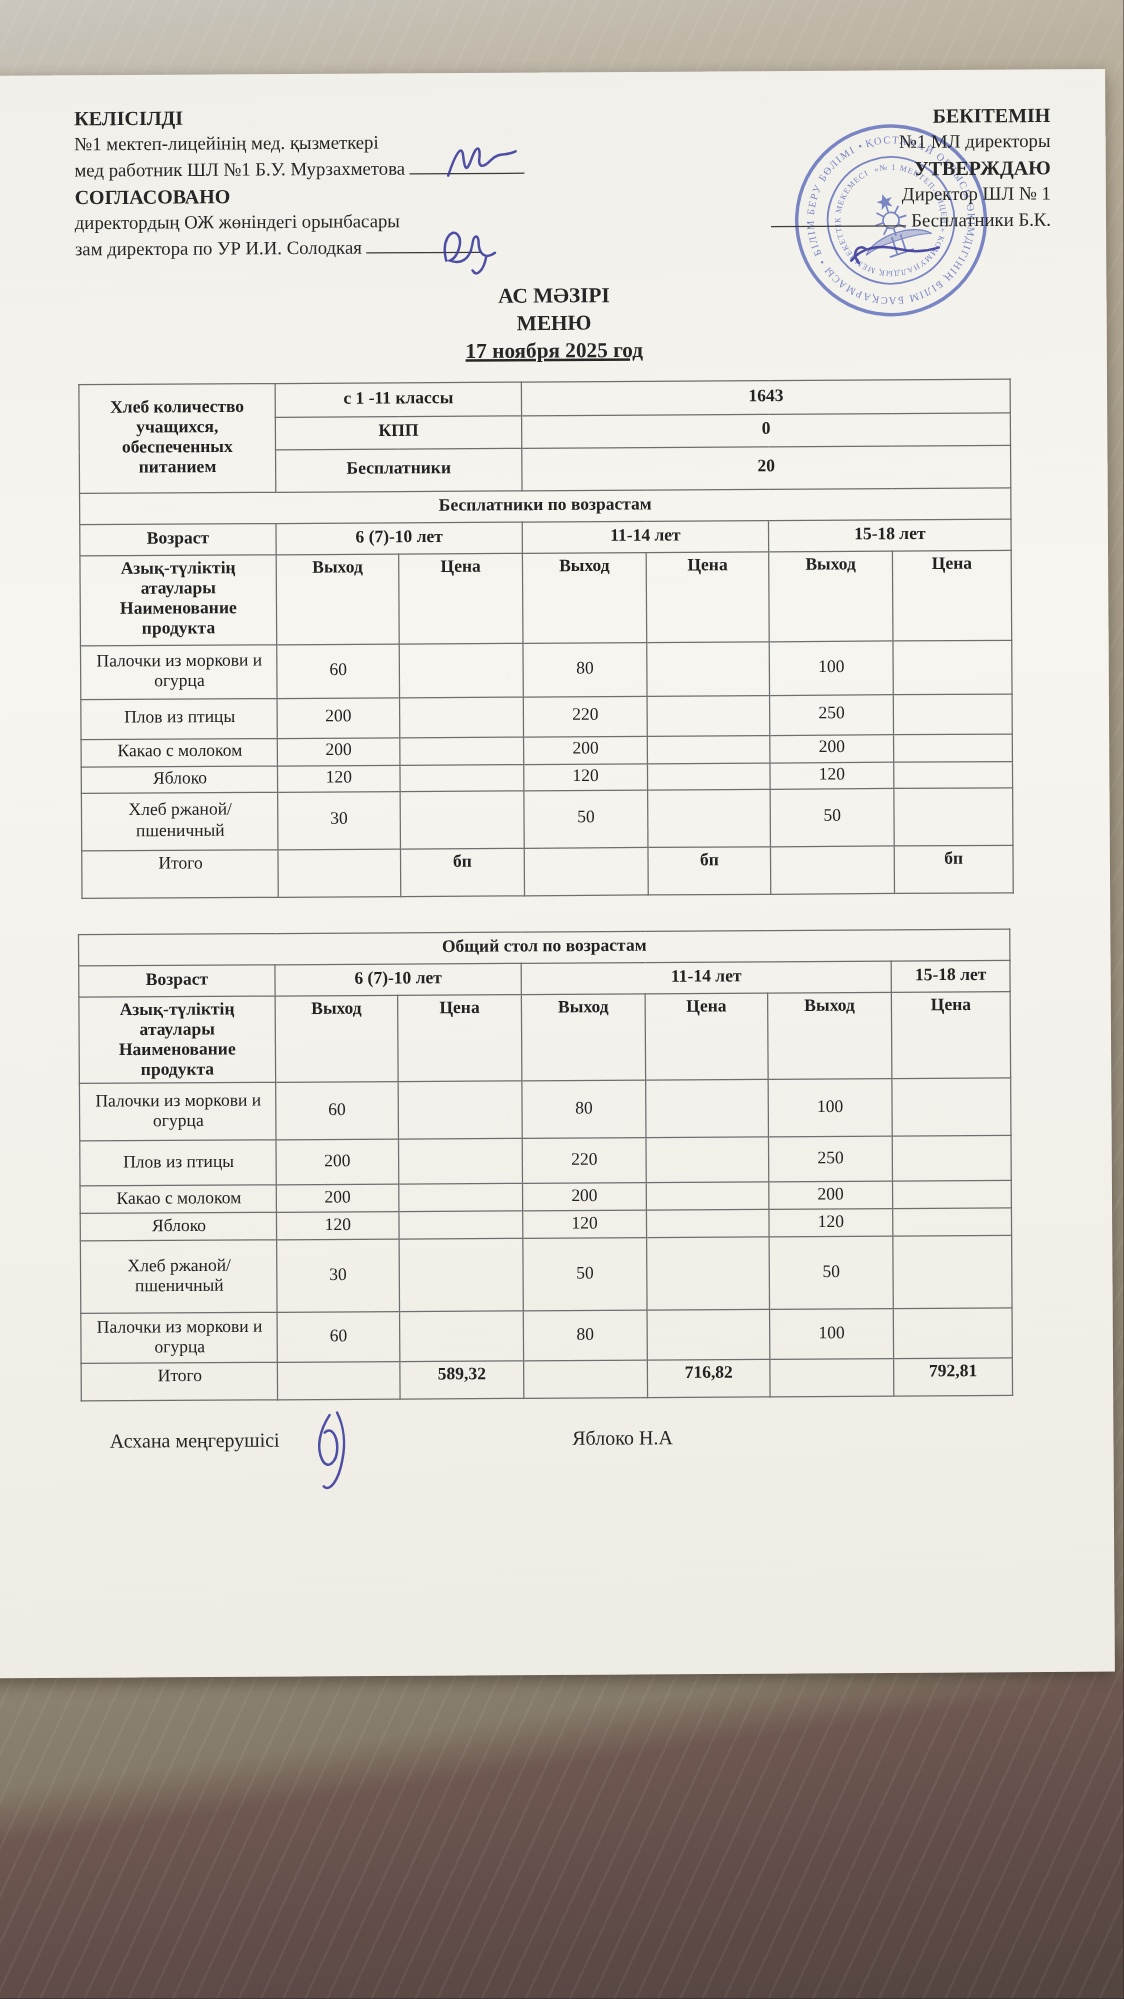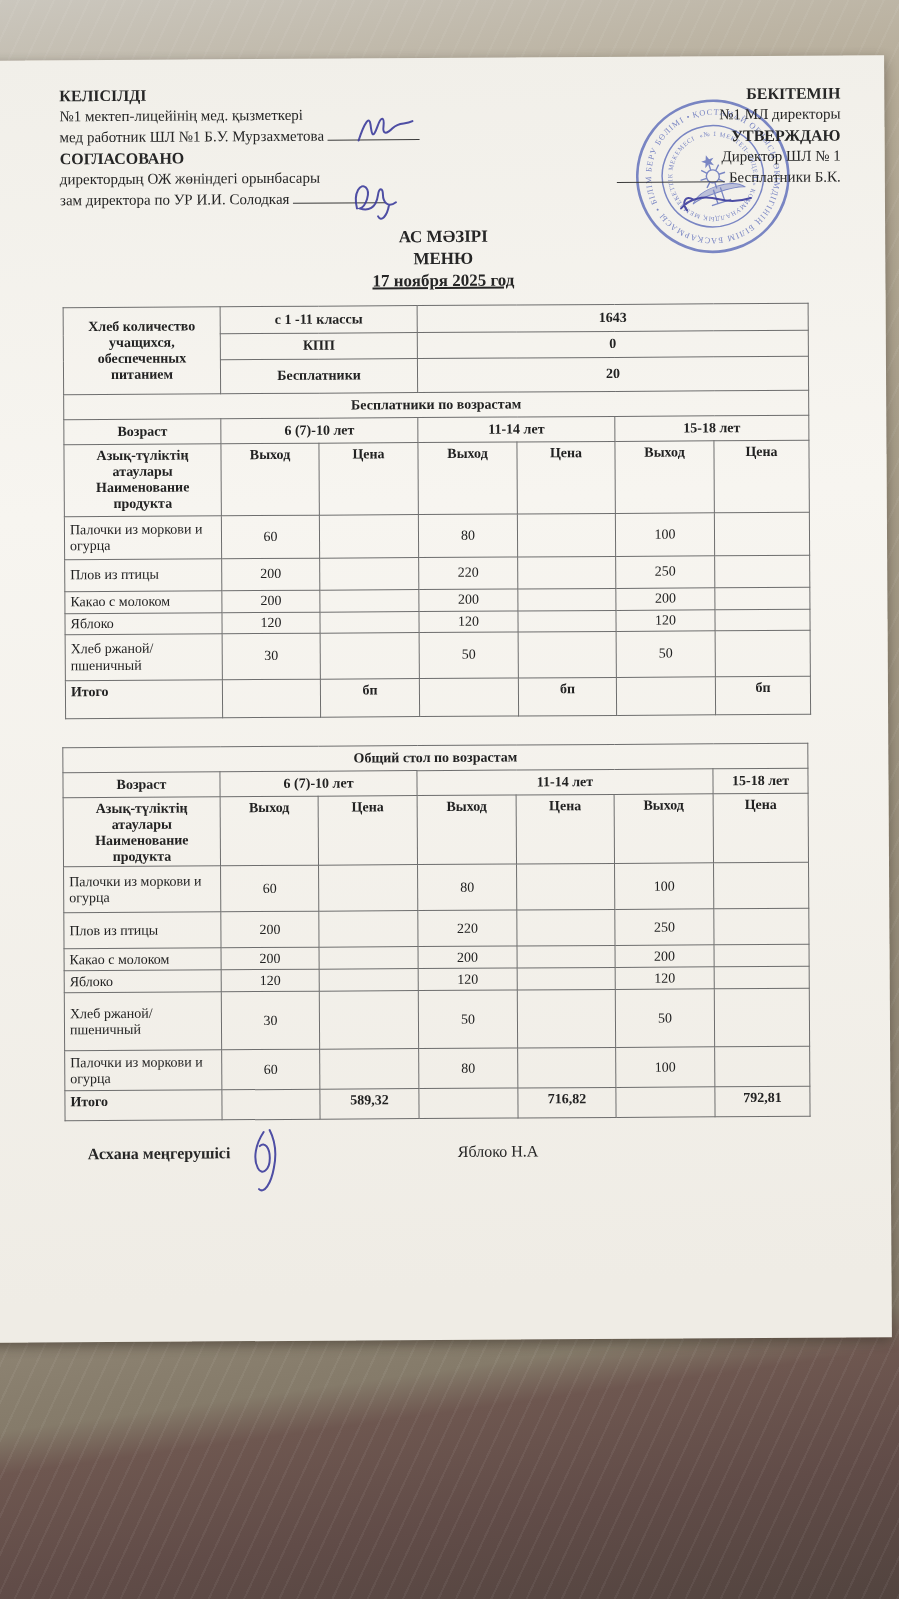--- a/index.html
+++ b/index.html
@@ -35,38 +35,38 @@
   td{border:1px solid #6e6e6e;font-size:14px;color:#222;padding:1px 4px;
      vertical-align:middle;overflow-wrap:anywhere;line-height:1.15;}
   .c{text-align:center;}
   .banner-row td{height:22px;font-weight:bold;text-align:center;}
   .age-row td{height:22px;font-weight:bold;text-align:center;}
   .colhead td{vertical-align:top;text-align:center;font-weight:bold;padding-top:3px;}
   #t1 .colhead{height:72px;}
   #t2 .colhead{height:64px;}
   .r-info td{font-weight:bold;text-align:center;}
   .ri1{height:27px;} .ri2{height:26px;} .ri3{height:34px;}
-  td.name{text-align:left;font-weight:normal;padding-left:5px;}
+  td.name{text-align:center;font-weight:normal;padding-left:5px;}
   .total-row td{font-weight:bold;vertical-align:top;padding-top:3px;}
-  .total-row td.name{font-weight:bold;}
+  .total-row td.name{font-weight:normal;}
   #t1 .total-row{height:38px;}
   #t2 .total-row{height:30px;}
   #t1 tbody[data-rows] tr:nth-child(1){height:43px;}
   #t1 tbody[data-rows] tr:nth-child(2){height:32px;}
   #t1 tbody[data-rows] tr:nth-child(3){height:22px;}
   #t1 tbody[data-rows] tr:nth-child(4){height:21px;}
   #t1 tbody[data-rows] tr:nth-child(5){height:46px;}
   #t2 tbody[data-rows] tr:nth-child(1){height:46px;}
   #t2 tbody[data-rows] tr:nth-child(2){height:36px;}
   #t2 tbody[data-rows] tr:nth-child(3){height:22px;}
   #t2 tbody[data-rows] tr:nth-child(4){height:22px;}
   #t2 tbody[data-rows] tr:nth-child(5){height:58px;}
   #t2 tbody[data-rows] tr:nth-child(6){height:40px;}
   .footer-block{position:absolute;top:1085px;left:0;width:902px;font-size:16px;}
-  .footer-label{position:absolute;left:99px;top:0;font-weight:bold;}
+  .footer-label{position:absolute;left:99px;top:0;font-weight:normal;}
   .footer-name{position:absolute;left:469px;top:0;}
   .ink{position:absolute;pointer-events:none;}
 </style>
 </head>
 <body>
 
 <div class="photo">
   <div class="paper">
 
     <svg class="ink" style="left:638px;top:28px;opacity:.78;" width="184" height="184" viewBox="-100 -100 200 200">

